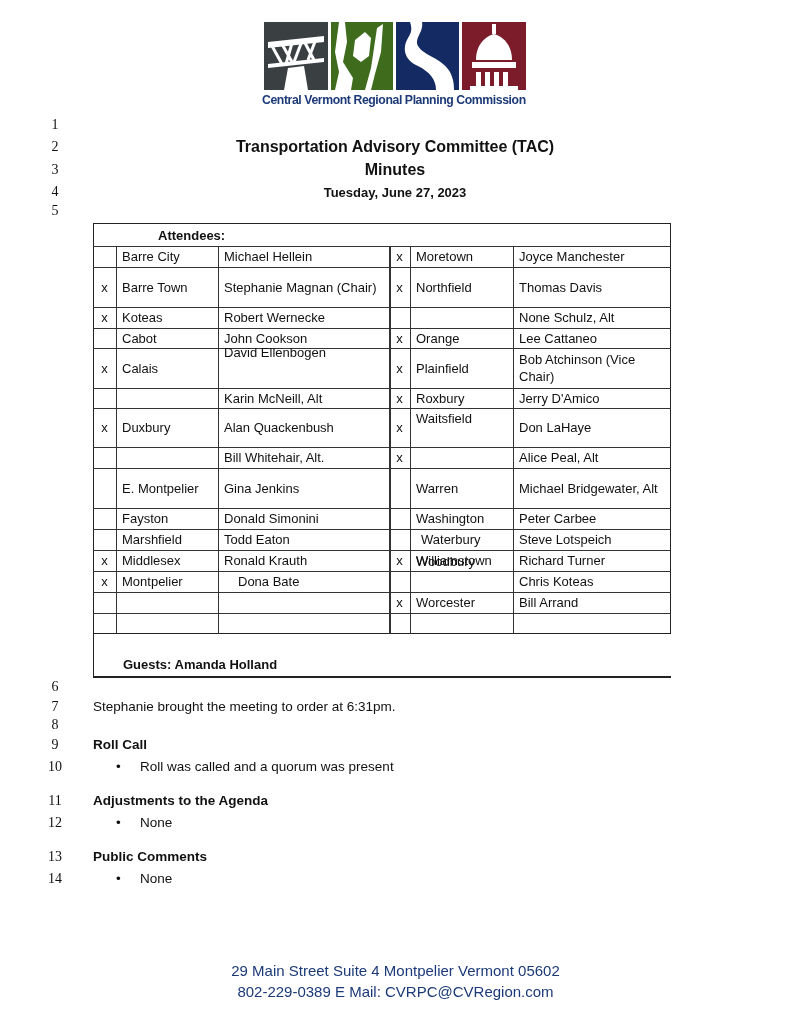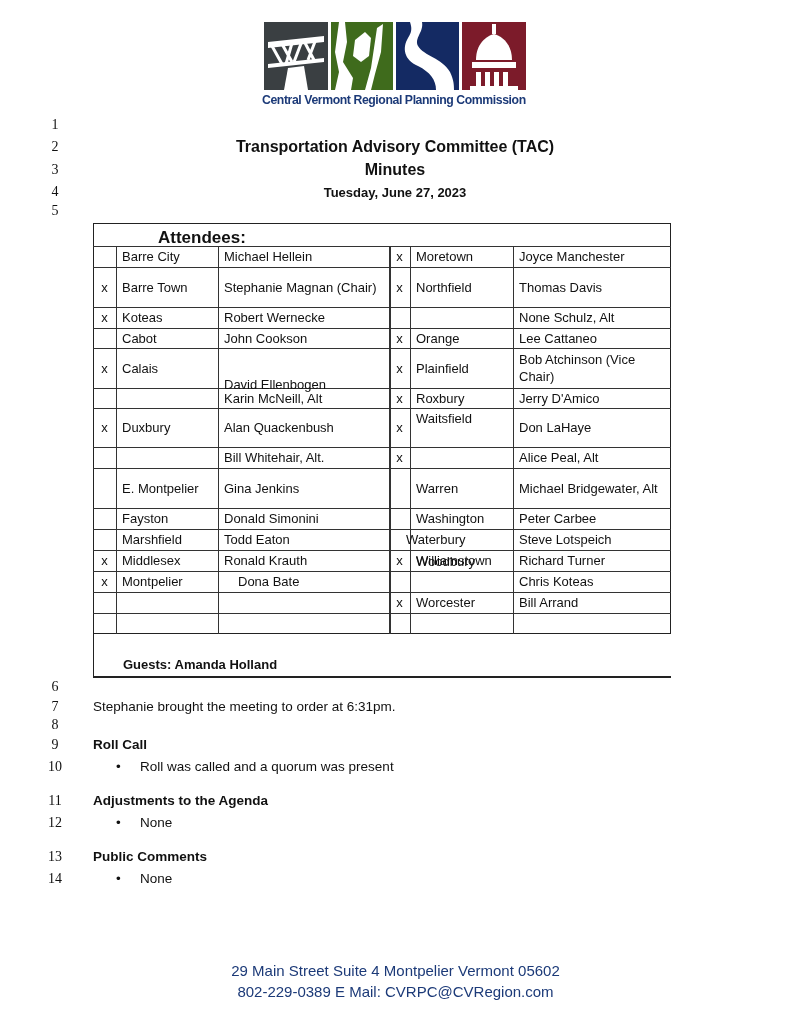--- a/index.html
+++ b/index.html
@@ -23,21 +23,21 @@
   .t1 { top: 138px; font-size: 16px; }
   .t2 { top: 161px; font-size: 16px; }
   .t3 { top: 185px; font-size: 13px; }
 
   
   .tbl { position: absolute; left: 93px; top: 223px; width: 578px; }
   .tbl .frame { position: absolute; left: 0; top: 0; width: 578px; height: 411px; border: 1.5px solid #222; }
   .cell { position: absolute; font-size: 13px; color: #111; display: flex; align-items: center; padding-left: 6px; line-height: 17px; }
   .hline { position: absolute; height: 1px; background: #333; }
   .vline { position: absolute; width: 1px; background: #333; }
-  .attendees-label { position: absolute; left: 65px; top: 5px; font-weight: bold; font-size: 17px; }
+  .attendees-label { position: absolute; left: 65px; top: 5px; font-weight: bold; font-size: 13px; }
   .xcell { justify-content: center; padding-left: 0; }
 
   .staff-box { position: absolute; left: 93px; top: 634px; width: 578px; height: 44px; border-left: 1.5px solid #222; border-bottom: 2px solid #222; }
   .staff-line { position: absolute; left: 29px; font-weight: bold; font-size: 13px; }
 
   .body-text { position: absolute; left: 93px; font-size: 13.5px; color: #111; }
   .heading { font-weight: bold; }
   .bullet { position: absolute; left: 116px; font-size: 13.5px; }
   .bullet-text { position: absolute; left: 140px; font-size: 13.5px; }
 
@@ -152,21 +152,21 @@
       <div class="cell xcell" style="left: 0px; top: 105px; width: 23px; height: 20px;"></div>
       <div class="cell" style="left: 23px; top: 105px; width: 102px; height: 20px;">Cabot</div>
       <div class="cell" style="left: 125px; top: 105px; width: 171px; height: 20px;">John Cookson</div>
       <div class="cell xcell" style="left: 296px; top: 105px; width: 21px; height: 20px;">x</div>
       <div class="cell" style="left: 317px; top: 105px; width: 103px; height: 20px;">Orange</div>
       <div class="cell" style="left: 420px; top: 105px; width: 158px; height: 20px;">Lee Cattaneo</div>
     </div>
     <div style="position: absolute; left: 0px; top: 0px;">
       <div class="cell xcell" style="left: 0px; top: 125px; width: 23px; height: 40px;">x</div>
       <div class="cell" style="left: 23px; top: 125px; width: 102px; height: 40px;">Calais</div>
-      <div class="cell" style="left: 125px; top: 141px; width: 171px; height: 40px;">David Ellenbogen</div>
+      <div class="cell" style="left: 125px; top: 109px; width: 171px; height: 40px;">David Ellenbogen</div>
       <div class="cell xcell" style="left: 296px; top: 125px; width: 21px; height: 40px;">x</div>
       <div class="cell" style="left: 317px; top: 125px; width: 103px; height: 40px;">Plainfield</div>
       <div class="cell" style="left: 420px; top: 125px; width: 158px; height: 40px;">Bob Atchinson (Vice Chair)</div>
     </div>
     <div style="position: absolute; left: 0px; top: 0px;">
       <div class="cell xcell" style="left: 0px; top: 165px; width: 23px; height: 20px;"></div>
       <div class="cell" style="left: 23px; top: 165px; width: 102px; height: 20px;"></div>
       <div class="cell" style="left: 125px; top: 165px; width: 171px; height: 20px;">Karin McNeill, Alt</div>
       <div class="cell xcell" style="left: 296px; top: 165px; width: 21px; height: 20px;">x</div>
       <div class="cell" style="left: 317px; top: 165px; width: 103px; height: 20px;">Roxbury</div>
@@ -202,21 +202,21 @@
       <div class="cell" style="left: 125px; top: 285px; width: 171px; height: 21px;">Donald Simonini</div>
       <div class="cell xcell" style="left: 296px; top: 285px; width: 21px; height: 21px;"></div>
       <div class="cell" style="left: 317px; top: 285px; width: 103px; height: 21px;">Washington</div>
       <div class="cell" style="left: 420px; top: 285px; width: 158px; height: 21px;">Peter Carbee</div>
     </div>
     <div style="position: absolute; left: 0px; top: 0px;">
       <div class="cell xcell" style="left: 0px; top: 306px; width: 23px; height: 21px;"></div>
       <div class="cell" style="left: 23px; top: 306px; width: 102px; height: 21px;">Marshfield</div>
       <div class="cell" style="left: 125px; top: 306px; width: 171px; height: 21px;">Todd Eaton</div>
       <div class="cell xcell" style="left: 296px; top: 306px; width: 21px; height: 21px;"></div>
-      <div class="cell" style="left: 307px; top: 306px; width: 103px; height: 21px;">Waterbury</div>
+      <div class="cell" style="left: 322px; top: 306px; width: 103px; height: 21px;">Waterbury</div>
       <div class="cell" style="left: 420px; top: 306px; width: 158px; height: 21px;">Steve Lotspeich</div>
     </div>
     <div style="position: absolute; left: 0px; top: 0px;">
       <div class="cell xcell" style="left: 0px; top: 327px; width: 23px; height: 21px;">x</div>
       <div class="cell" style="left: 23px; top: 327px; width: 102px; height: 21px;">Middlesex</div>
       <div class="cell" style="left: 125px; top: 327px; width: 171px; height: 21px;">Ronald Krauth</div>
       <div class="cell xcell" style="left: 296px; top: 327px; width: 21px; height: 21px;">x</div>
       <div class="cell" style="left: 317px; top: 327px; width: 103px; height: 21px;">Williamstown</div>
       <div class="cell" style="left: 420px; top: 327px; width: 158px; height: 21px;">Richard Turner</div>
     </div>

